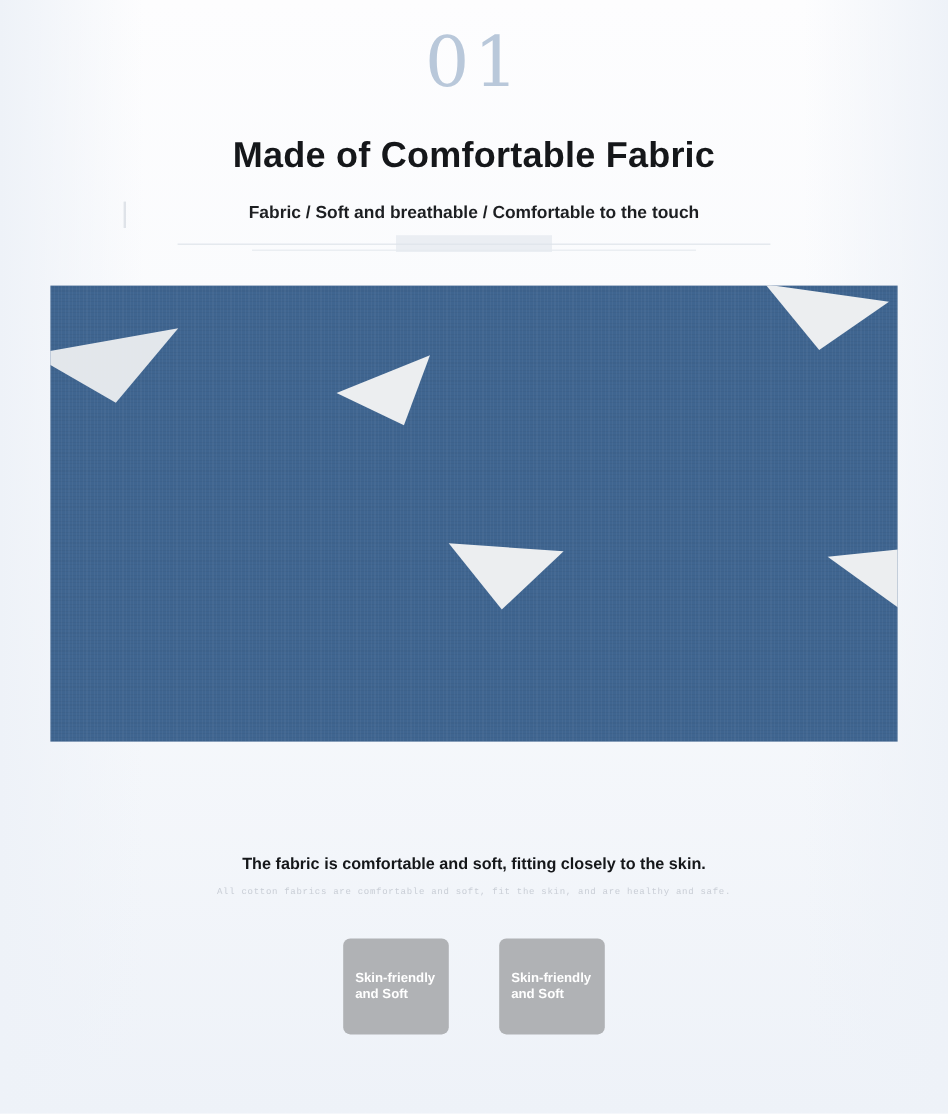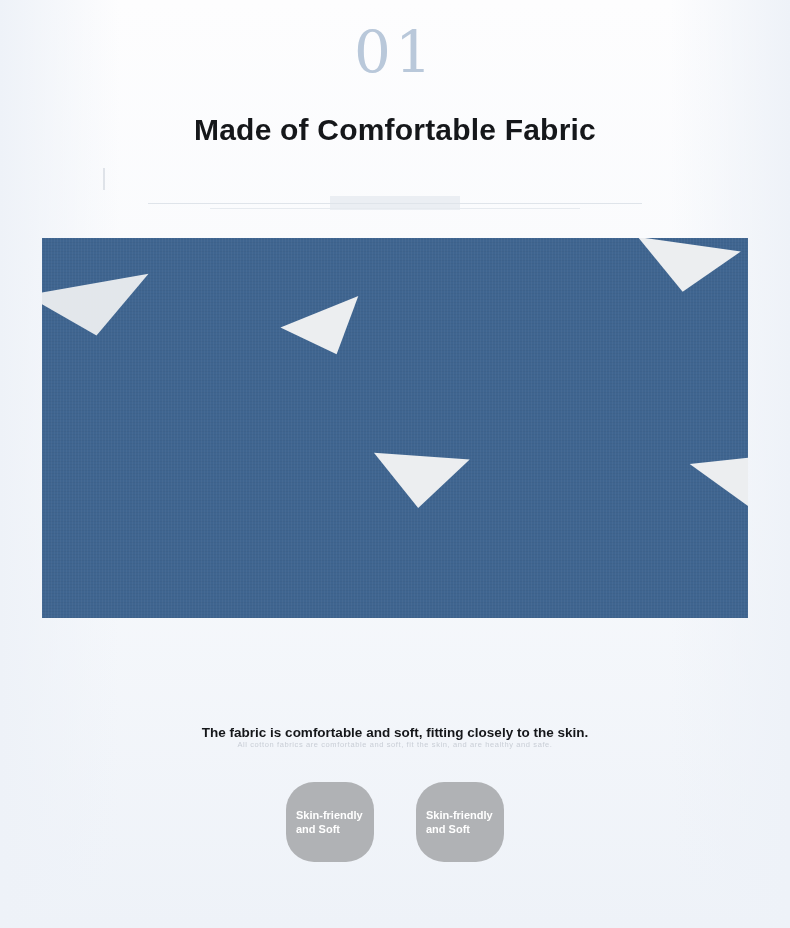--- a/index.html
+++ b/index.html
@@ -170,31 +170,31 @@
 
   .caption {
     position: absolute;
     top: 712px;
     left: 0;
     width: 790px;
     text-align: center;
     font-size: 13.5px;
     font-weight: bold;
     color: #15171a;
-    margin-top: 13px;
   }
   .caption-sub {
     position: absolute;
     top: 740px;
     left: 0;
     width: 790px;
     text-align: center;
     font-size: 7.5px;
     letter-spacing: 0.6px;
     color: #c9ced6;
+    font-family: Liberation Mono, monospace;
   }
 
   .tags {
     position: absolute;
     top: 782px;
     left: 0;
     width: 790px;
     display: flex;
     justify-content: center;
     gap: 42px;
@@ -204,35 +204,36 @@
     height: 80px;
     border-radius: 6px;
     display: flex;
     align-items: center;
     padding: 0 10px;
     box-sizing: border-box;
     font-size: 11px;
     line-height: 1.28;
     color: #ffffff;
   }
-  .tag.grey { background: #b0b2b5; color: #ffffff; font-weight: bold; border-radius: 28px; }
+  .tag.grey { background: #b0b2b5; color: #ffffff; font-weight: bold; }
   .tag.blue { background: #96b0dc; color: #ffffff; }
 </style>
 </head>
 <body>
 
 <div class="page">
 
   <div class="left-wash"></div>
   <div class="right-wash"></div>
 
   <div class="number">01</div>
 
   <div class="headline">Made of Comfortable Fabric</div>
 
+  <div class="subline">Fabric / Soft and breathable / Comfortable to the touch</div>
 
   <div class="ghost-tick"></div>
   <div class="ghost-box"></div>
   <div class="rule"></div>
   <div class="rule second"></div>
 
   <div class="fabric">
     <div class="weave"></div>
     <div class="tri tri-a"></div>
     <div class="tri tri-b"></div>

